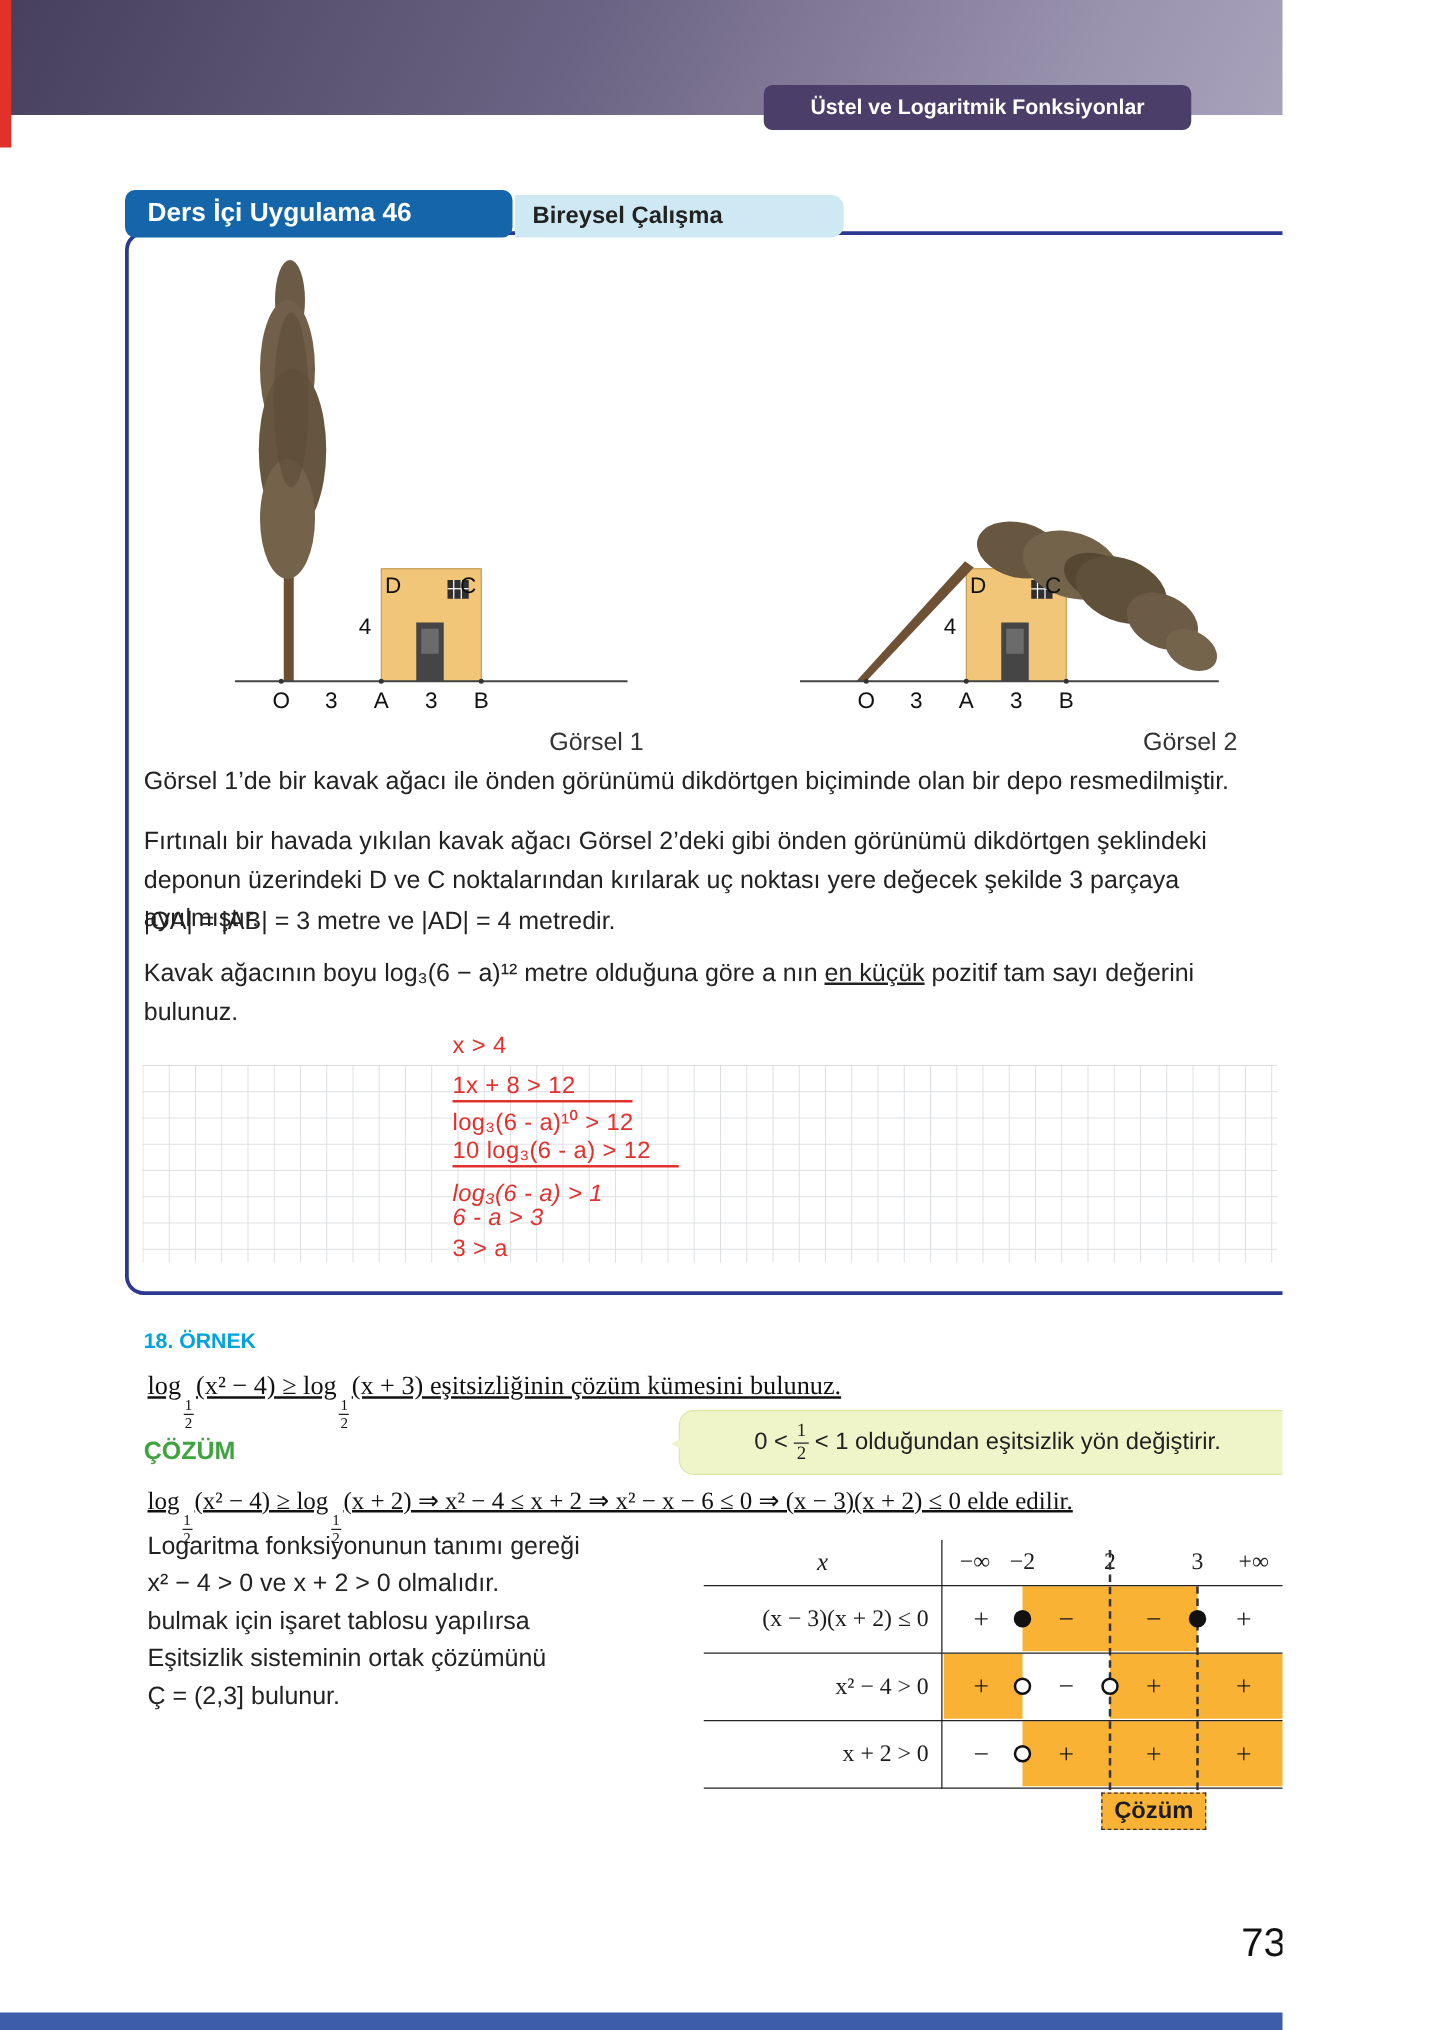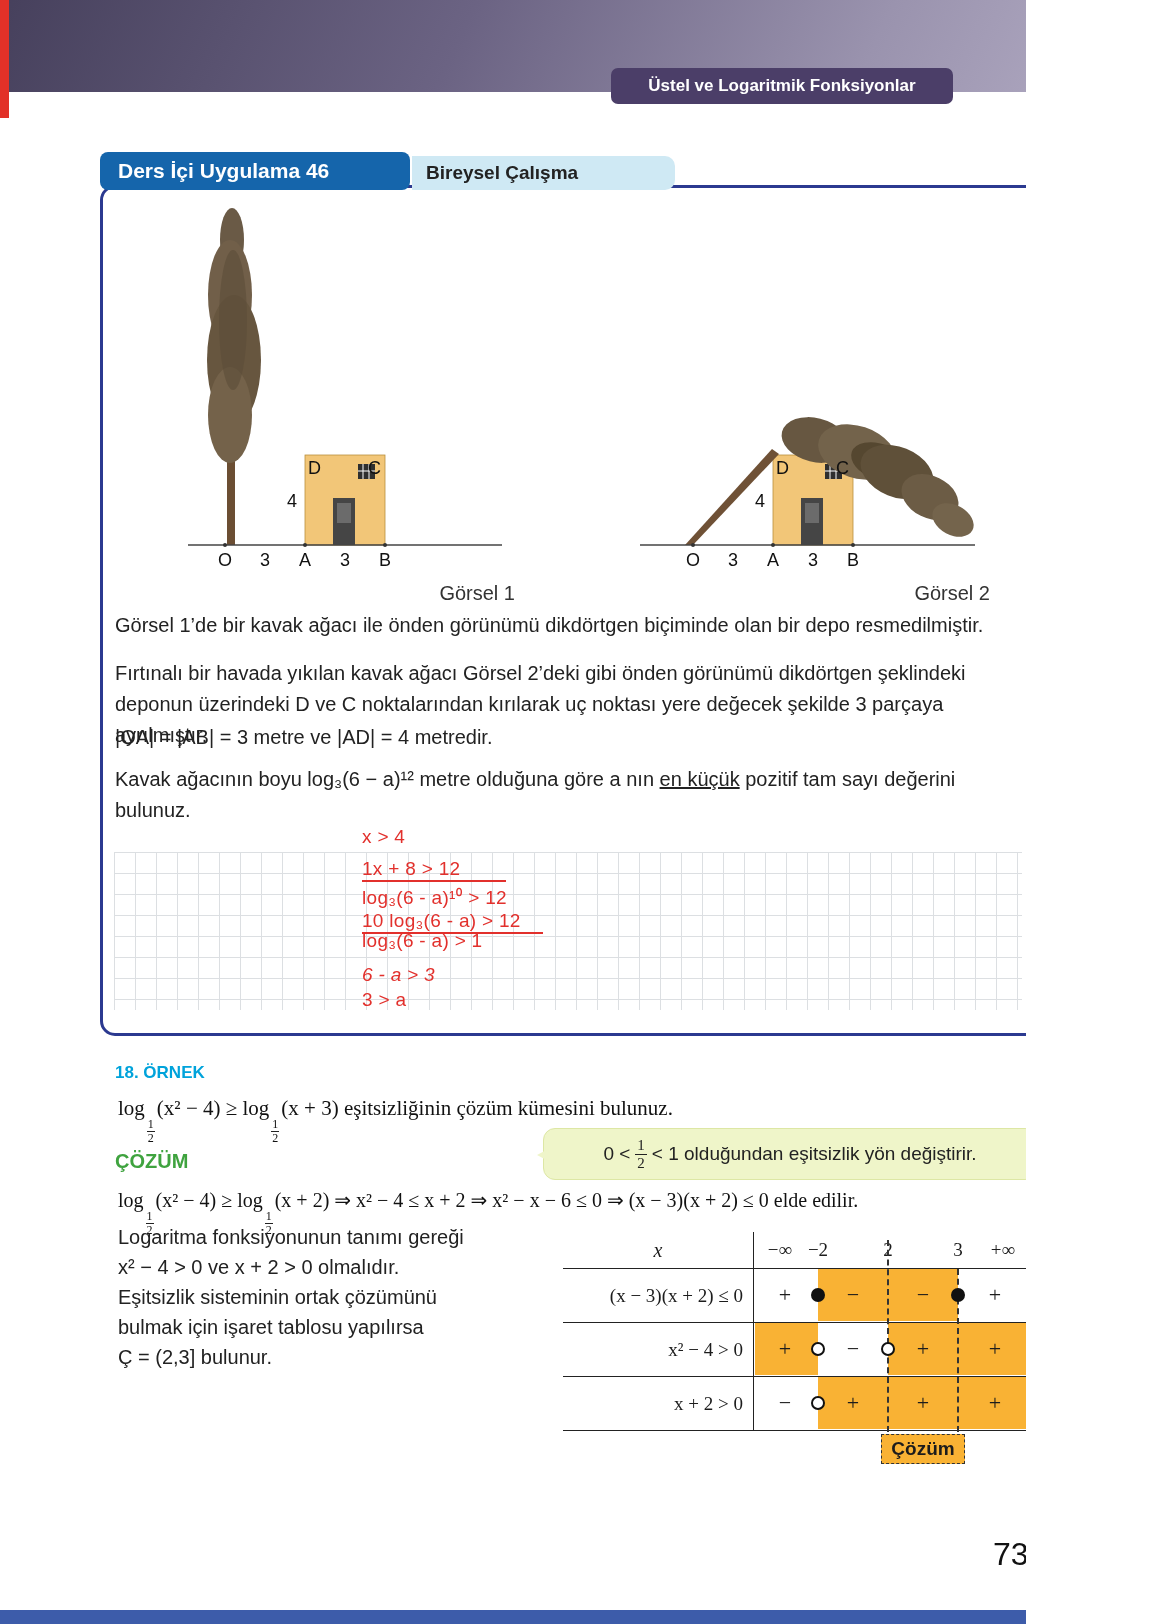--- a/index.html
+++ b/index.html
@@ -35,21 +35,21 @@
           background-image:linear-gradient(#dcdfe2 1px, transparent 1px),
                            linear-gradient(90deg,#dcdfe2 1px, transparent 1px);
           background-size:21px 21px; }
   .work-line { position:absolute; left:248px; color:#e2302c; font-size:19px; font-weight:500;
           white-space:nowrap; letter-spacing:0.3px; }
   .ul-a { border-bottom:2px solid #e2302c; padding-right:46px; }
   .ul-b { border-bottom:2px solid #e2302c; padding-right:22px; }
 
   
   .example-heading { position:absolute; left:115px; top:1063px; color:#00a3db; font-size:17px; font-weight:bold; }
-  .math { font-family:"Liberation Serif", serif; font-size:21px; color:#111; white-space:nowrap; }
+  .math { font-family:"Liberation Serif", serif; font-size:21px; color:#111; white-space:nowrap;text-decoration:underline; }
   .problem-line { position:absolute; left:118px; top:1096px; }
   .solution-heading { position:absolute; left:115px; top:1150px; color:#3fa33f; font-size:20px; font-weight:bold; }
 
   .callout { position:absolute; left:543px; top:1128px; width:492px; height:50px;
           background:#eff5c9; border:1px solid #dde7a4; border-radius:12px;
           display:flex; align-items:center; justify-content:center; font-size:19px; color:#222; }
   .callout-tail { position:absolute; left:-15px; top:18px; width:0; height:0;
           border:8px solid transparent; border-right:15px solid #eff5c9; }
 
   .derivation-line { position:absolute; left:118px; top:1188px; font-size:20px; }
@@ -177,21 +177,21 @@
   <div class="para" style="top:610px;">Görsel 1’de bir kavak ağacı ile önden görünümü dikdörtgen biçiminde olan bir depo resmedilmiştir.</div>
   <div class="para" style="top:658px;">Fırtınalı bir havada yıkılan kavak ağacı Görsel 2’deki gibi önden görünümü dikdörtgen şeklindeki deponun üzerindeki D ve C noktalarından kırılarak uç noktası yere değecek şekilde 3 parçaya ayrılmıştır.</div>
   <div class="para" style="top:722px;">|OA| = |AB| = 3 metre ve |AD| = 4 metredir.</div>
   <div class="para" style="top:764px;"><span>Kavak ağacının boyu log₃(6 − a)¹² metre olduğuna göre a nın </span><span class="u">en küçük</span><span> pozitif tam sayı değerini bulunuz.</span></div>
 
   <div class="grid-area">
     <div class="work-line" style="top:-26px;">x &gt; 4</div>
     <div class="work-line ul-a" style="top:6px;">1x + 8 &gt; 12</div>
     <div class="work-line" style="top:32px;">log₃(6 - a)¹⁰ &gt; 12</div>
     <div class="work-line ul-b" style="top:58px;">10 log₃(6 - a) &gt; 12</div>
-    <div class="work-line" style="top:78px;">log₃(6 - a) &gt; 1</div>
+    <div class="work-line" style="top:93px;font-style:italic;">log₃(6 - a) &gt; 1</div>
     <div class="work-line" style="top:112px;font-style:italic;">6 - a &gt; 3</div>
     <div class="work-line" style="top:137px;">3 &gt; a</div>
   </div>
 
   <div class="example-heading">18. ÖRNEK</div>
 
   <div class="problem-line math">
     <span>log</span><span class="fsub">
         <span class="num">1</span>
         <span class="den">2</span>
@@ -219,22 +219,22 @@
         <span class="den">2</span>
       </span><span>(x² − 4) ≥ log</span><span class="fsub">
         <span class="num">1</span>
         <span class="den">2</span>
       </span><span>(x + 2) ⇒ x² − 4 ≤ x + 2 ⇒ x² − x − 6 ≤ 0 ⇒ (x − 3)(x + 2) ≤ 0 elde edilir.</span>
   </div>
 
   <div class="explain">
     <div>Logaritma fonksiyonunun tanımı gereği</div>
     <div>x² − 4 &gt; 0 ve x + 2 &gt; 0 olmalıdır.</div>
+    <div>bulmak için işaret tablosu yapılırsa</div>
     <div>Eşitsizlik sisteminin ortak çözümünü</div>
-    <div>bulmak için işaret tablosu yapılırsa</div>
     <div>Ç = (2,3] bulunur.</div>
   </div>
 
   <div class="sign-table">
 
     <div class="st-orange" style="left:255px; top:37px; width:140px;"></div>
     <div class="st-orange" style="left:192px; top:91px; width:63px;"></div>
     <div class="st-orange" style="left:325px; top:91px; width:145px;"></div>
     <div class="st-orange" style="left:255px; top:145px; width:215px;"></div>
 

